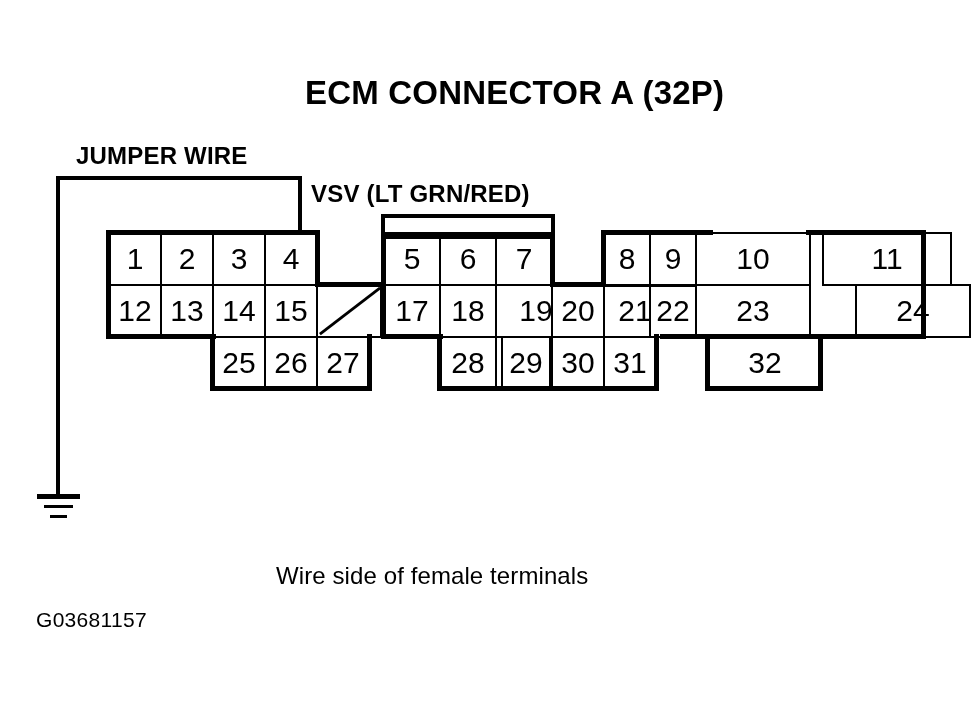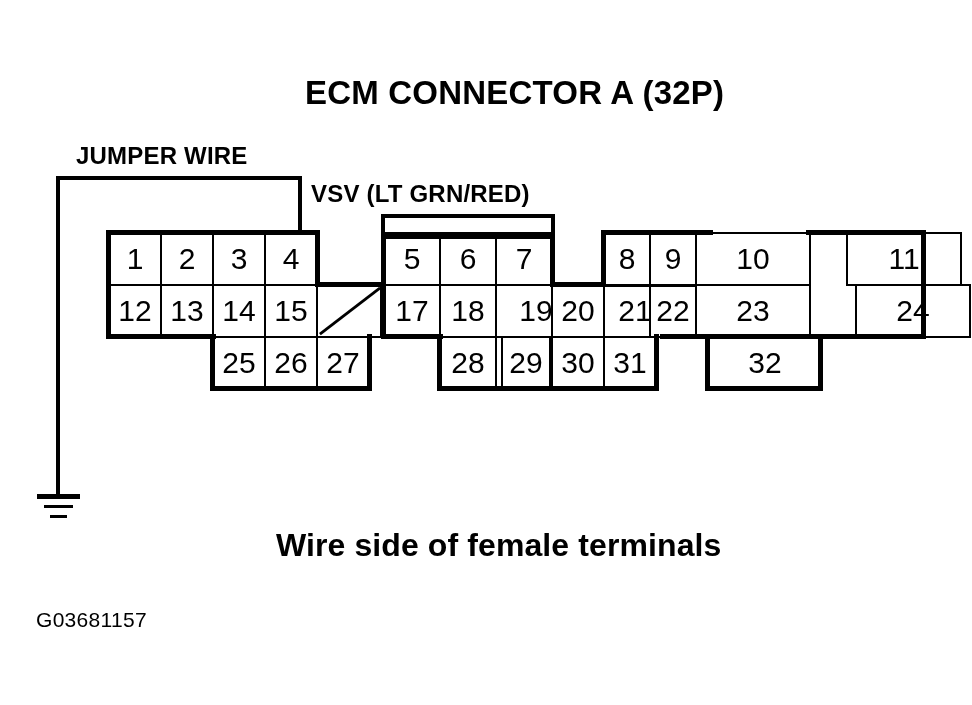--- a/index.html
+++ b/index.html
@@ -39,23 +39,23 @@
   }
   #vsv-label {
     left: 311px;
     top: 180px;
     font-size: 24px;
     font-weight: bold;
     letter-spacing: 0.2px;
   }
   #caption {
     left: 276px;
-    top: 527px;
-    font-size: 32px;
-    font-weight: bold;
+    top: 562px;
+    font-size: 24px;
+    font-weight: normal;
     letter-spacing: 0.1px;
   }
   #figcode {
     left: 36px;
     top: 608px;
     font-size: 21px;
     font-weight: normal;
     letter-spacing: 0.3px;
   }
 
@@ -178,21 +178,21 @@
   <div class="blockline" style="left:550px; top:234px; width:5px; height:52px;"></div>
   <div class="blockline" style="left:550px; top:282px; width:160px; height:5px;"></div>
   <div class="blockline" style="left:381px; top:334px; width:62px; height:5px;"></div>
   <div class="blockline" style="left:437px; top:334px; width:5px; height:56px;"></div>
   <div class="blockline" style="left:437px; top:386px; width:222px; height:5px;"></div>
   <div class="blockline" style="left:654px; top:334px; width:5px; height:56px;"></div>
 
   <div class="cell" style="left:603px; top:232px; width:48px; height:54px;">8</div>
   <div class="cell" style="left:649px; top:232px; width:48px; height:54px;">9</div>
   <div class="cell" style="left:695px; top:232px; width:116px; height:54px;">10</div>
-  <div class="cell" style="left:846px; top:232px; width:116px; height:54px;">11</div>
+  <div class="cell" style="left:822px; top:232px; width:130px; height:54px;">11</div>
 
   <div class="cell" style="left:695px; top:284px; width:116px; height:54px;">23</div>
   <div class="cell" style="left:855px; top:284px; width:116px; height:54px;">24</div>
 
   <div class="cell" style="left:707px; top:336px; width:116px; height:54px;">32</div>
 
   <div class="blockline" style="left:601px; top:230px; width:112px; height:5px;"></div>
   <div class="blockline" style="left:601px; top:230px; width:5px; height:56px;"></div>
   <div class="blockline" style="left:806px; top:230px; width:120px; height:5px;"></div>
   <div class="blockline" style="left:660px; top:334px; width:266px; height:5px;"></div>

